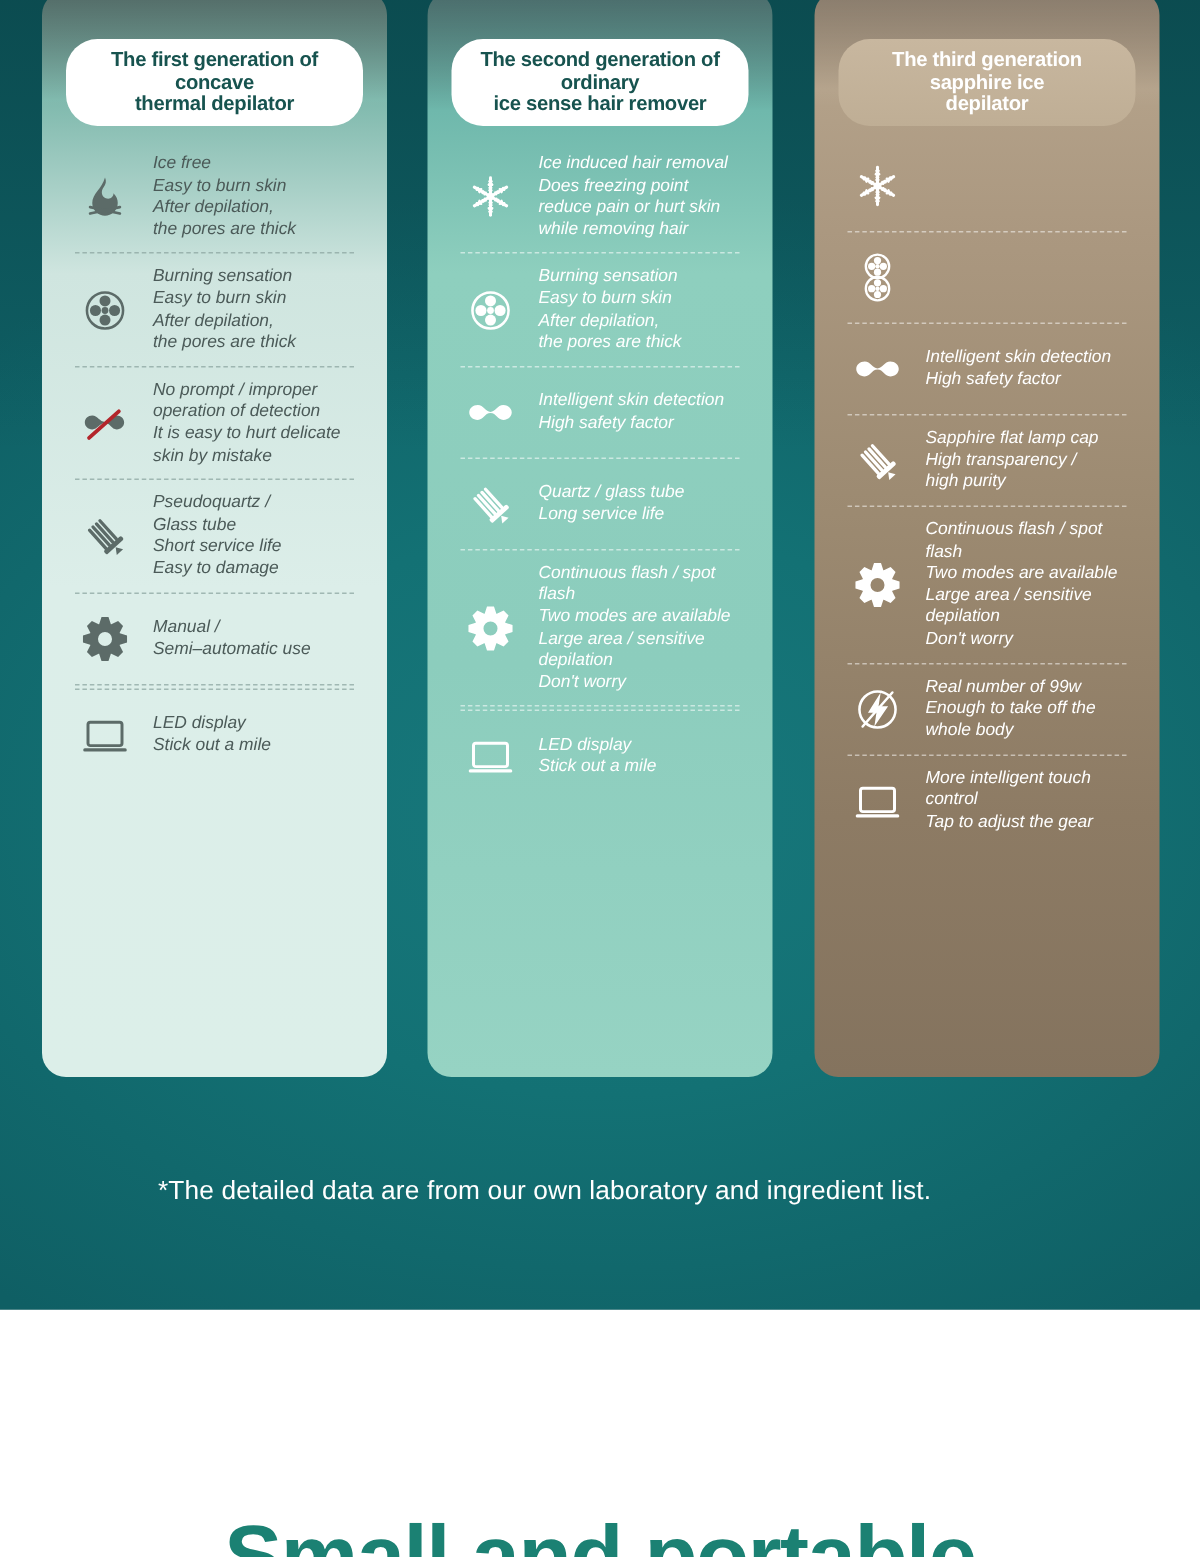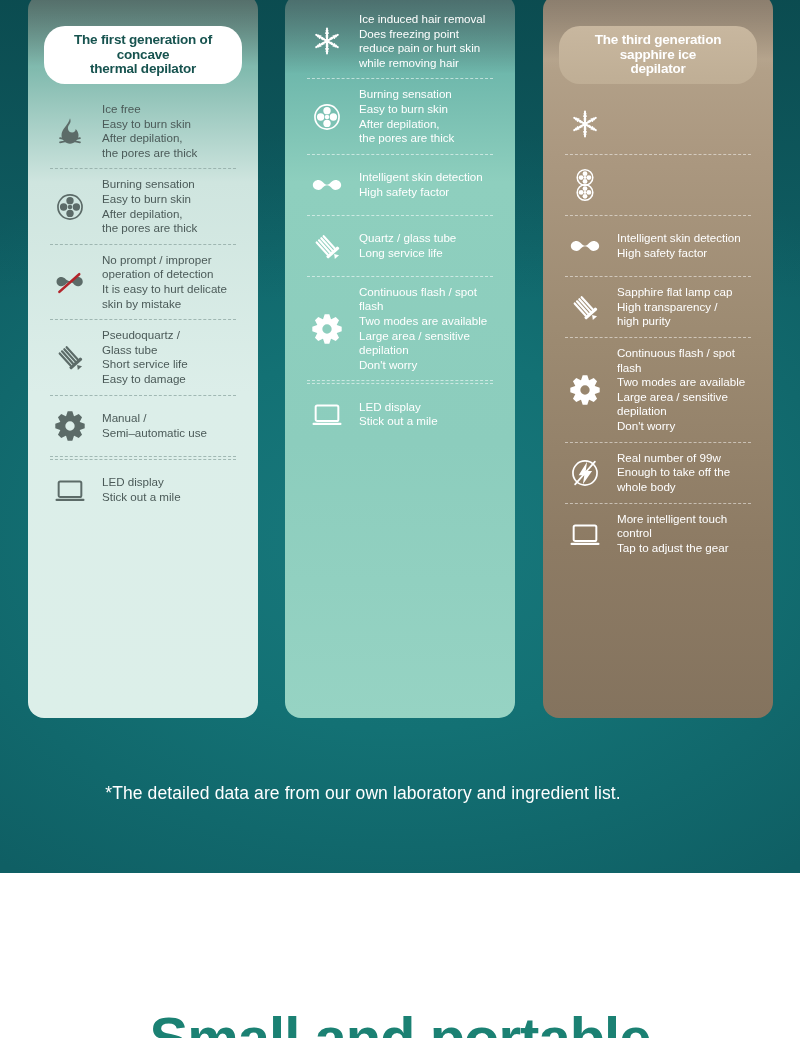--- a/index.html
+++ b/index.html
@@ -85,20 +85,21 @@
   .feature-ico {
     flex: 0 0 44px;
     width: 44px;
     display: flex; align-items: center; justify-content: center;
   }
   .feature-ico svg { display: block; }
   .feature-txt {
     font-size: 11.6px;
     line-height: 1.26;
     white-space: pre-line;
+    font-style: italic;
   }
   .sep {
     height: 0;
     border-top: 1px dashed rgba(120,140,135,0.55);
     margin: 2px 4px;
   }
   .card--1 .feature-txt { color: #4b5a58; }
   .card--1 .sep { border-top-color: rgba(140,165,160,0.75); }
   .card--2 .feature-txt { color: #ffffff; }
   .card--2 .sep { border-top-color: rgba(255,255,255,0.55); }
@@ -232,20 +233,22 @@
             </svg>
           </span>
           <span class="feature-txt">LED display
 Stick out a mile</span>
         </div>
       </div>
   </div>
 
   <div class="card card--2">
     <div class="card-gloss"></div>
+    <div class="pill pill--light" style="white-space: pre-line;">The second generation of ordinary
+ice sense hair remover</div>
     <div class="features">
         <div class="feature">
           <span class="feature-ico">
             <svg viewBox="0 0 48 48" width="34" height="34">
               <g fill="#ffffff">
                 <g transform="rotate(0 24 24)">
                   <rect x="22.6" y="5" width="2.8" height="19" rx="1.4"></rect>
                   <rect x="22.9" y="8.2" width="2.2" height="6.5" rx="1.1" transform="rotate(40 24 11)"></rect>
                   <rect x="22.9" y="8.2" width="2.2" height="6.5" rx="1.1" transform="rotate(-40 24 11)"></rect>
                   <rect x="22.9" y="14.5" width="2" height="5.2" rx="1" transform="rotate(40 24 17)"></rect>

